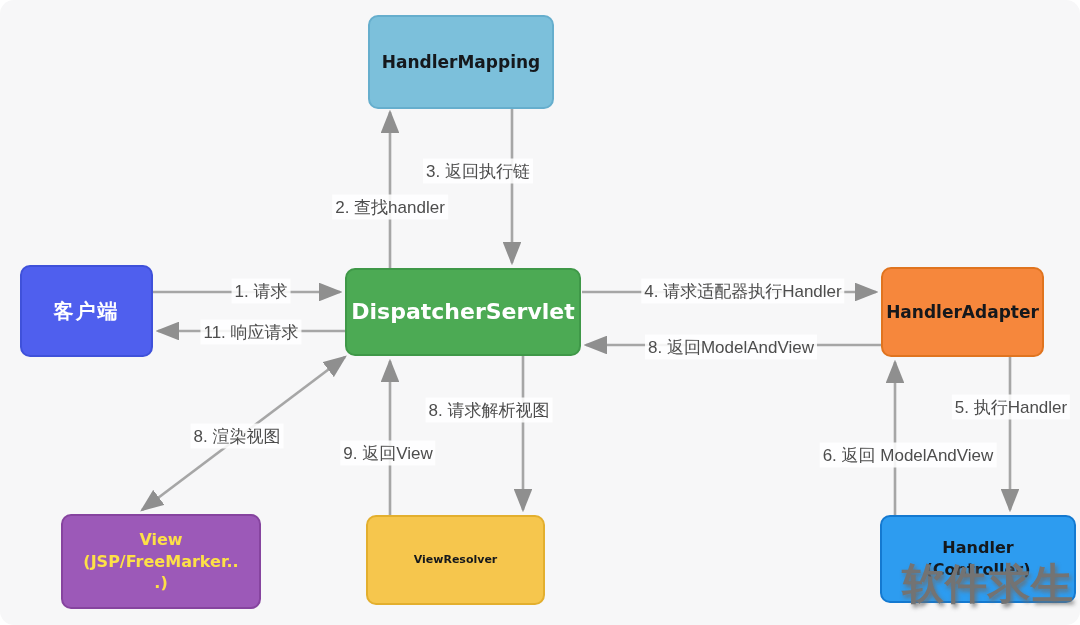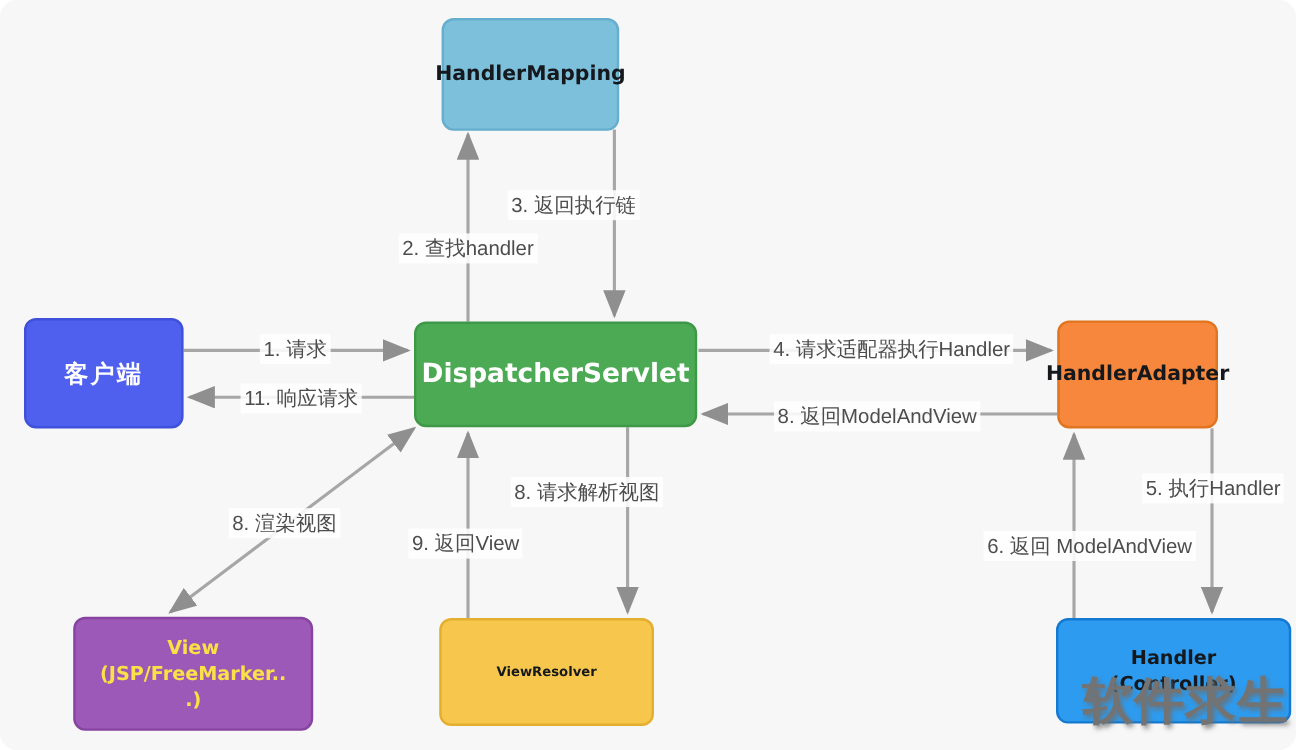--- a/index.html
+++ b/index.html
@@ -10,35 +10,35 @@
   }
   .edges-layer { position:absolute; left:0; top:0; width:1080px; height:625px; }
   .edge { stroke:#a6a6a6; stroke-width:2.6; fill:none; }
 
   .node {
     position:absolute; display:flex; flex-direction:column;
     align-items:center; justify-content:center;
     border-radius:10px; font-weight:bold; text-align:center;
     box-sizing:border-box; line-height:1.35;
   }
-  .node-handler-mapping { left:368px; top:15px;  width:148px; height:94px; border:2px solid #66aecd; color:#15181c; font-size:17px; }
+  .node-handler-mapping { left:368px; top:15px;  width:186px; height:94px; border:2px solid #66aecd; color:#15181c; font-size:17px; }
   .node-client          { left:20px;  top:265px; width:133px; height:92px; border:2px solid #3f51da; color:#ffffff; font-size:20px; letter-spacing:2px; }
   .node-dispatcher      { left:345px; top:268px; width:236px; height:88px; border:2px solid #3f9848; color:#ffffff; font-size:22px; }
-  .node-adapter         { left:881px; top:267px; width:134px; height:90px; border:2px solid #e0741f; color:#15181c; font-size:17px; }
+  .node-adapter         { left:881px; top:267px; width:163px; height:90px; border:2px solid #e0741f; color:#15181c; font-size:17px; }
   .node-view            { left:22px;  top:514px; width:200px; height:95px; border:2px solid #86449f; color:#fde047; font-size:16px;margin-left:39px; }
   .node-view-resolver   { left:366px; top:515px; width:179px; height:90px; border:2px solid #e3af2e; color:#15181c; font-size:11px; }
   .node-handler         { left:880px; top:515px; width:196px; height:88px; border:2px solid #1479d0; color:#15181c; font-size:16px; }
 
   .edge-label {
     position:absolute; transform:translate(-50%,-50%);
     color:#4d4d4d; font-size:17px; white-space:nowrap;
     background:rgba(255,255,255,0.88); padding:1px 3px;
     font-family:"Liberation Sans","DejaVu Sans",sans-serif;
   }
-  .l1  { left:246px;  top:291px; }
+  .l1  { left:261px;  top:291px; }
   .l2  { left:390px;  top:207px; }
   .l3  { left:478px;  top:171px;text-align:center; }
   .l4  { left:743px;  top:291px; }
   .l5  { left:1011px; top:407px; }
   .l6  { left:908px;  top:455px; }
   .l7  { left:731px;  top:347px; }
   .l8  { left:489px;  top:410px; }
   .l9  { left:388px;  top:453px; }
   .l10 { left:237px;  top:436px; }
   .l11 { left:251px;  top:332px; }

